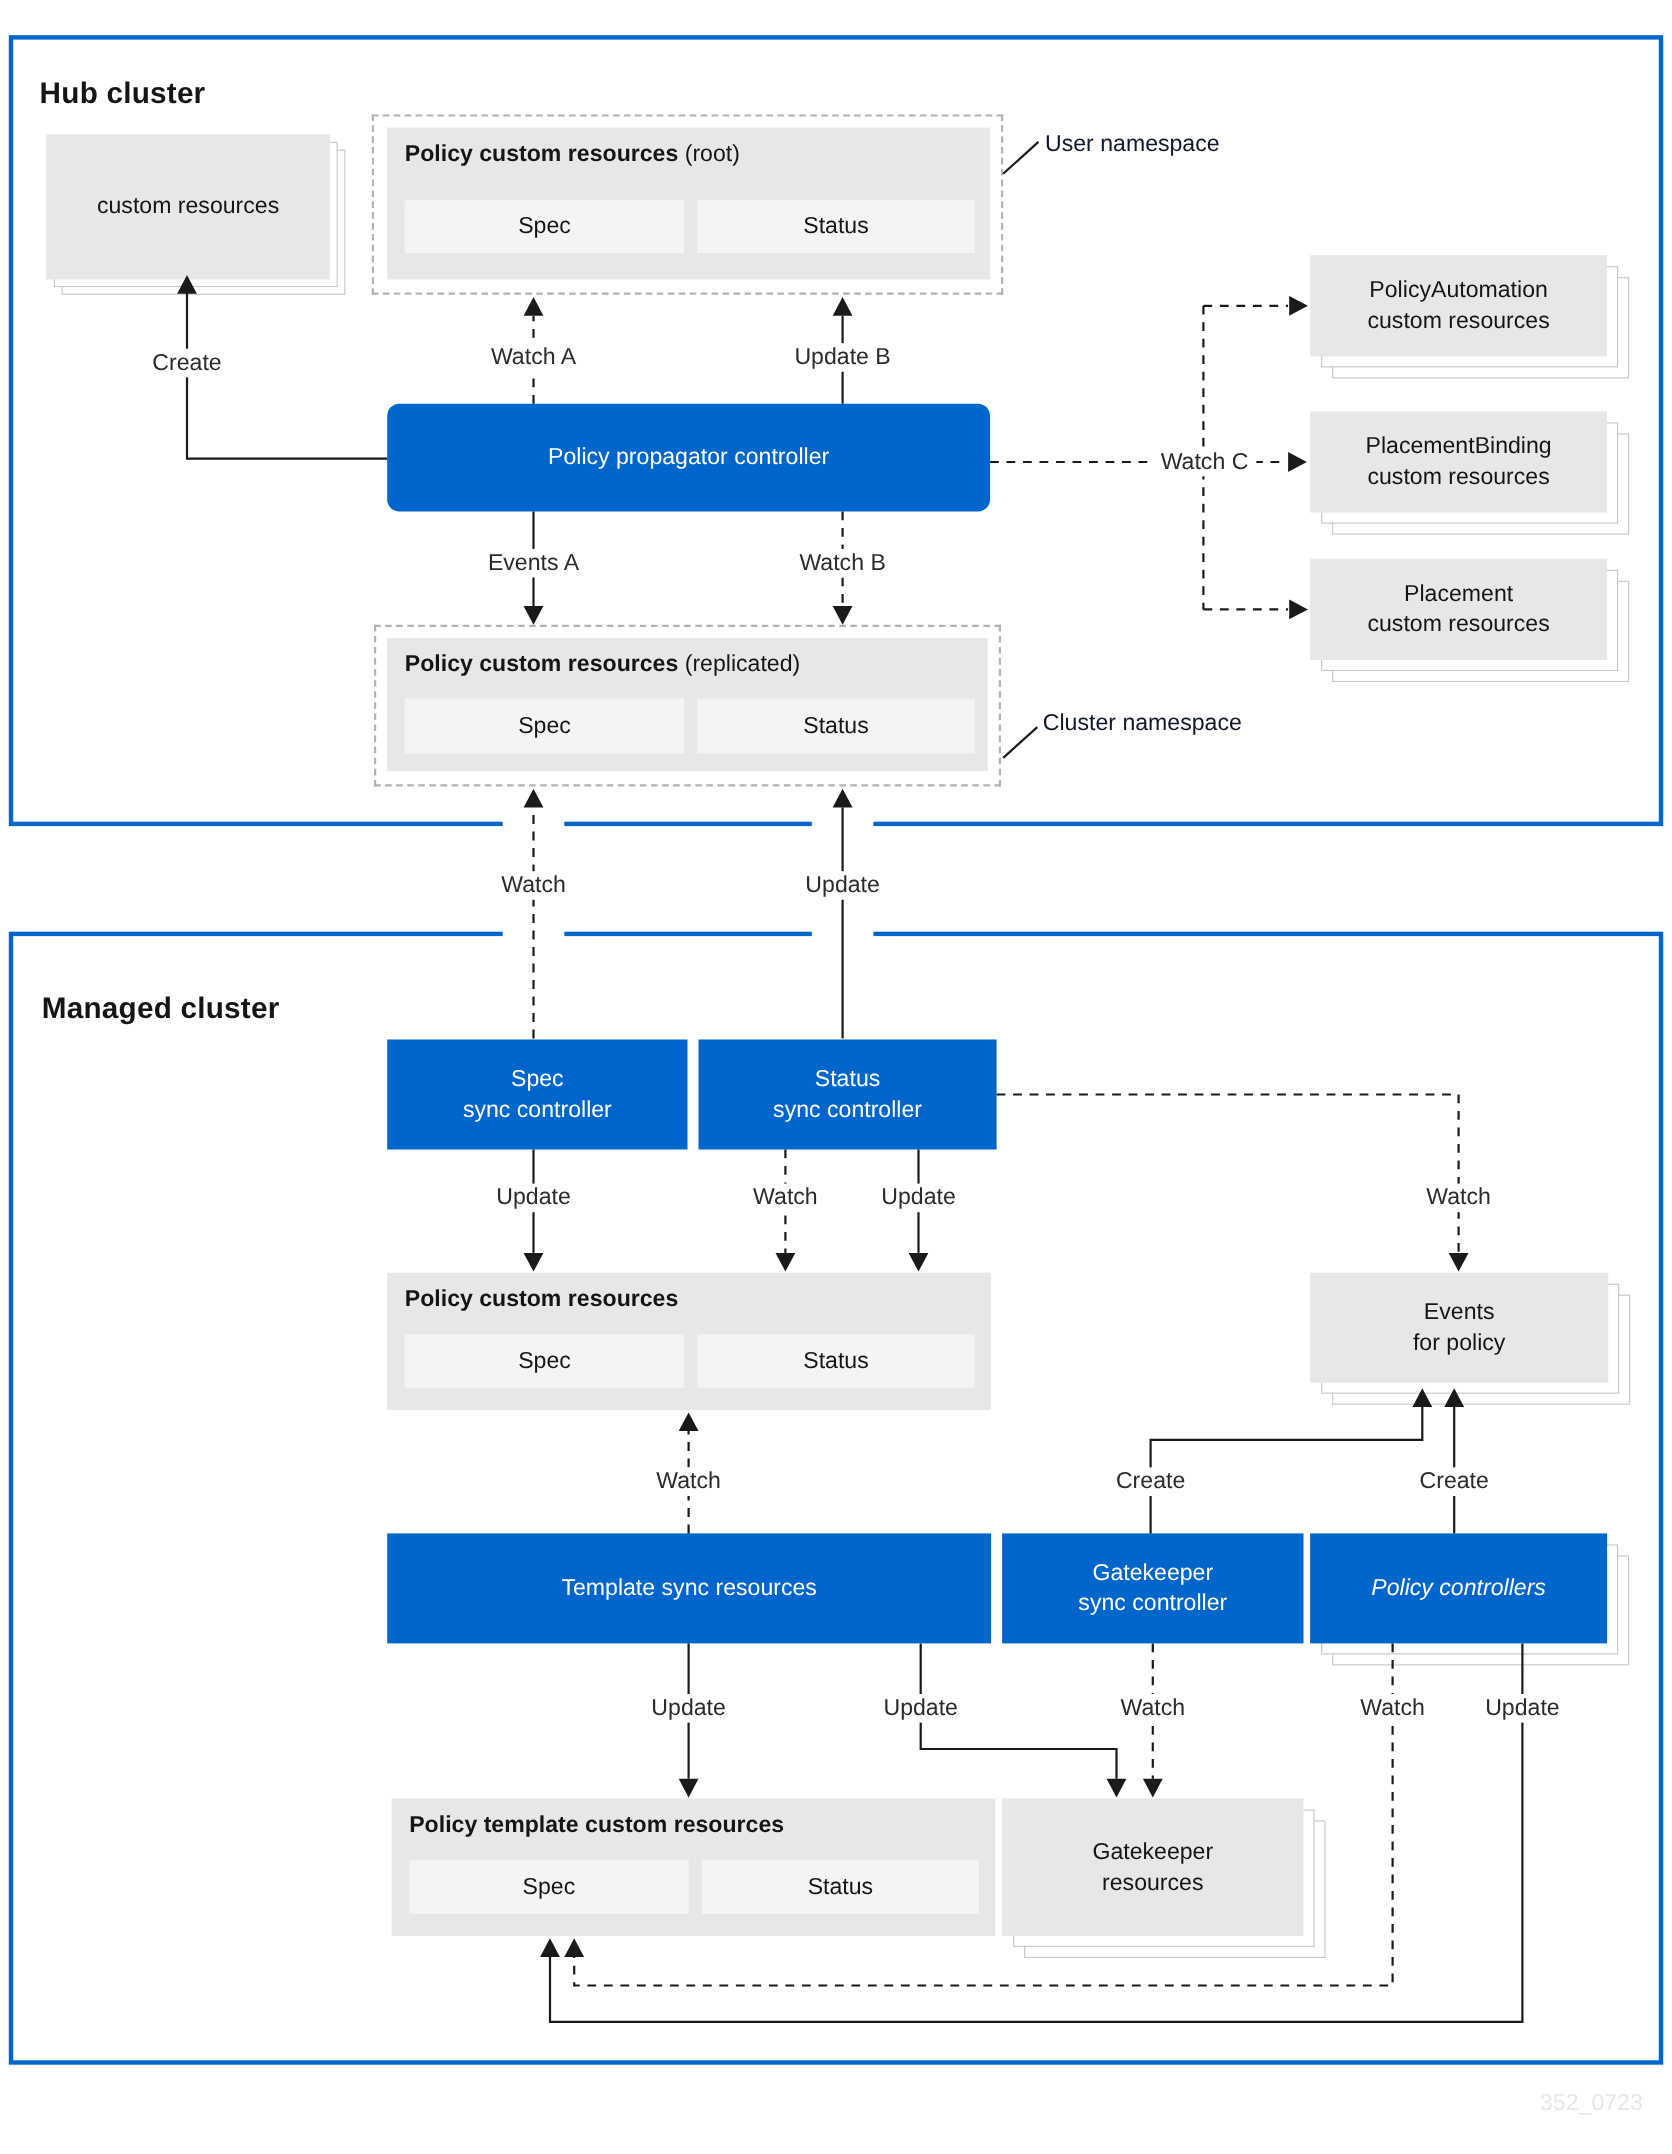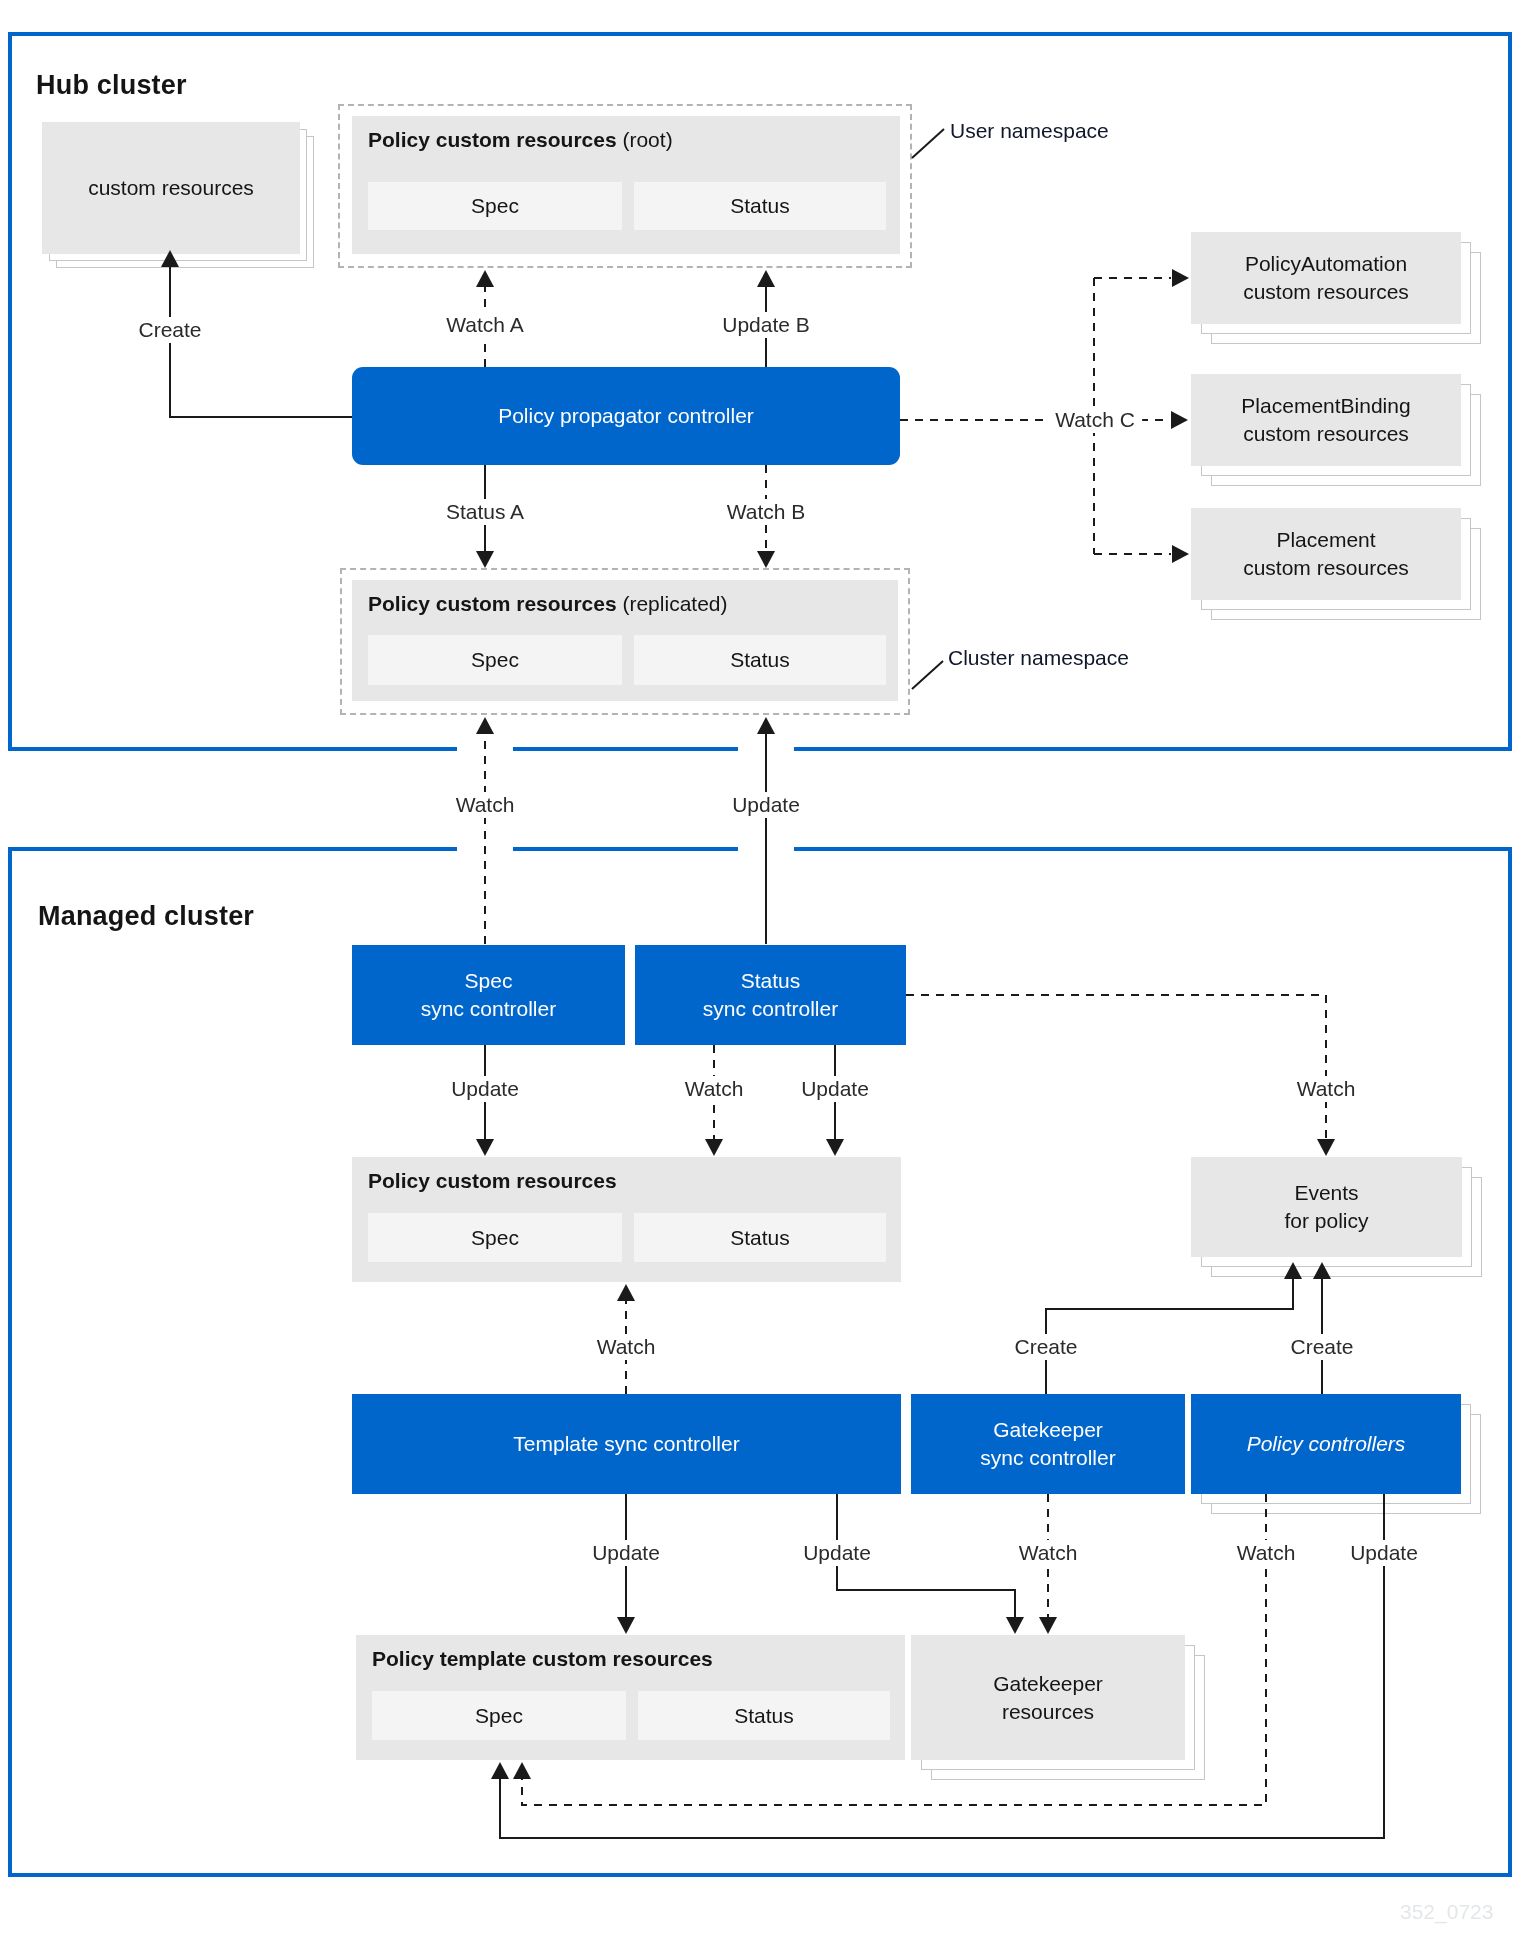--- a/index.html
+++ b/index.html
@@ -120,21 +120,21 @@
       <span>Status</span>
     </div>
   </div>
 
   <div class="abs gray-box stack2 center-txt" style="left:1191px;top:1157px;width:271px;height:100px;">
     <span>Events</span>
     <span>for policy</span>
   </div>
 
   <div class="abs blue-box" style="left:352px;top:1394px;width:549px;height:100px;">
-    <span>Template sync controller</span>
+    <span>Template sync resources</span>
   </div>
   <div class="abs blue-box" style="left:911px;top:1394px;width:274px;height:100px;">
     <span>Gatekeeper</span>
     <span>sync controller</span>
   </div>
   <div class="abs blue-box stack2" style="left:1191px;top:1394px;width:270px;height:100px;font-style:italic;">
     <span>Policy controllers</span>
   </div>
 
   <div class="abs gray-box" style="left:356px;top:1635px;width:549px;height:125px;">
@@ -217,21 +217,21 @@
     <path d="M1384,1494 V1838 H500 V1779"></path>
     <polygon points="500,1762 491,1779 509,1779"></polygon>
 
     <path d="M912,158 L944,129"></path>
     <path d="M912,689 L943,661"></path>
   </svg>
 
   <span class="lbl" style="left:170px;top:330px;">Create</span>
   <span class="lbl" style="left:485px;top:325px;">Watch A</span>
   <span class="lbl" style="left:766px;top:325px;">Update B</span>
-  <span class="lbl" style="left:485px;top:512px;">Status A</span>
+  <span class="lbl" style="left:485px;top:512px;">Events A</span>
   <span class="lbl" style="left:766px;top:512px;">Watch B</span>
   <span class="lbl" style="left:1095px;top:420px;">Watch C</span>
   <span class="lbl" style="left:485px;top:805px;">Watch</span>
   <span class="lbl" style="left:766px;top:805px;">Update</span>
   <span class="lbl" style="left:485px;top:1089px;">Update</span>
   <span class="lbl" style="left:714px;top:1089px;">Watch</span>
   <span class="lbl" style="left:835px;top:1089px;">Update</span>
   <span class="lbl" style="left:1326px;top:1089px;">Watch</span>
   <span class="lbl" style="left:626px;top:1347px;">Watch</span>
   <span class="lbl" style="left:1046px;top:1347px;">Create</span>

